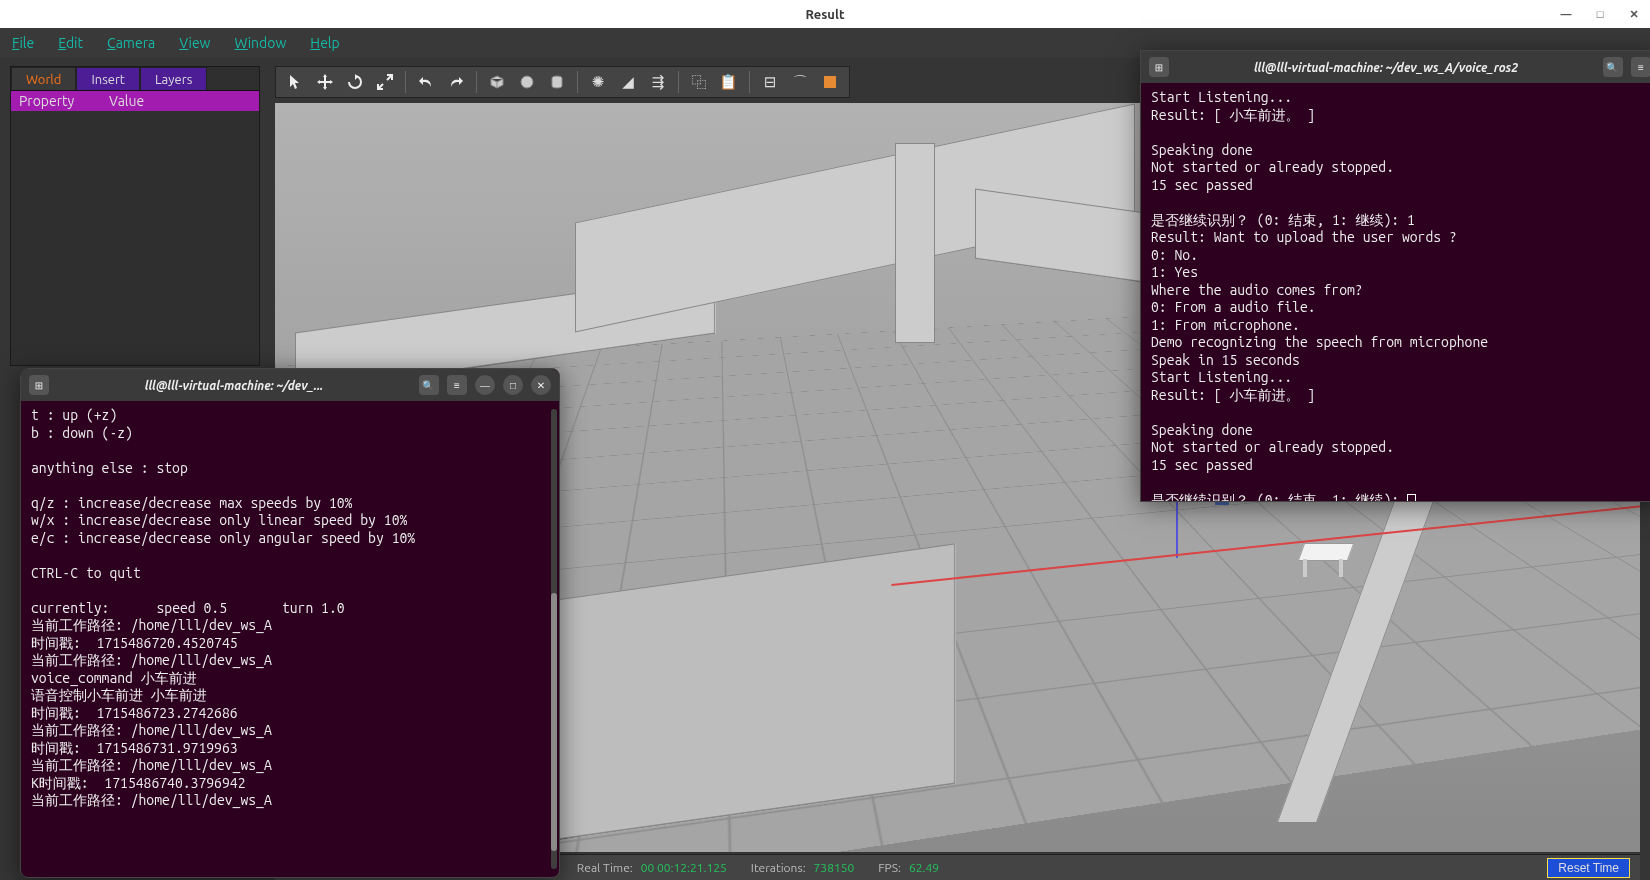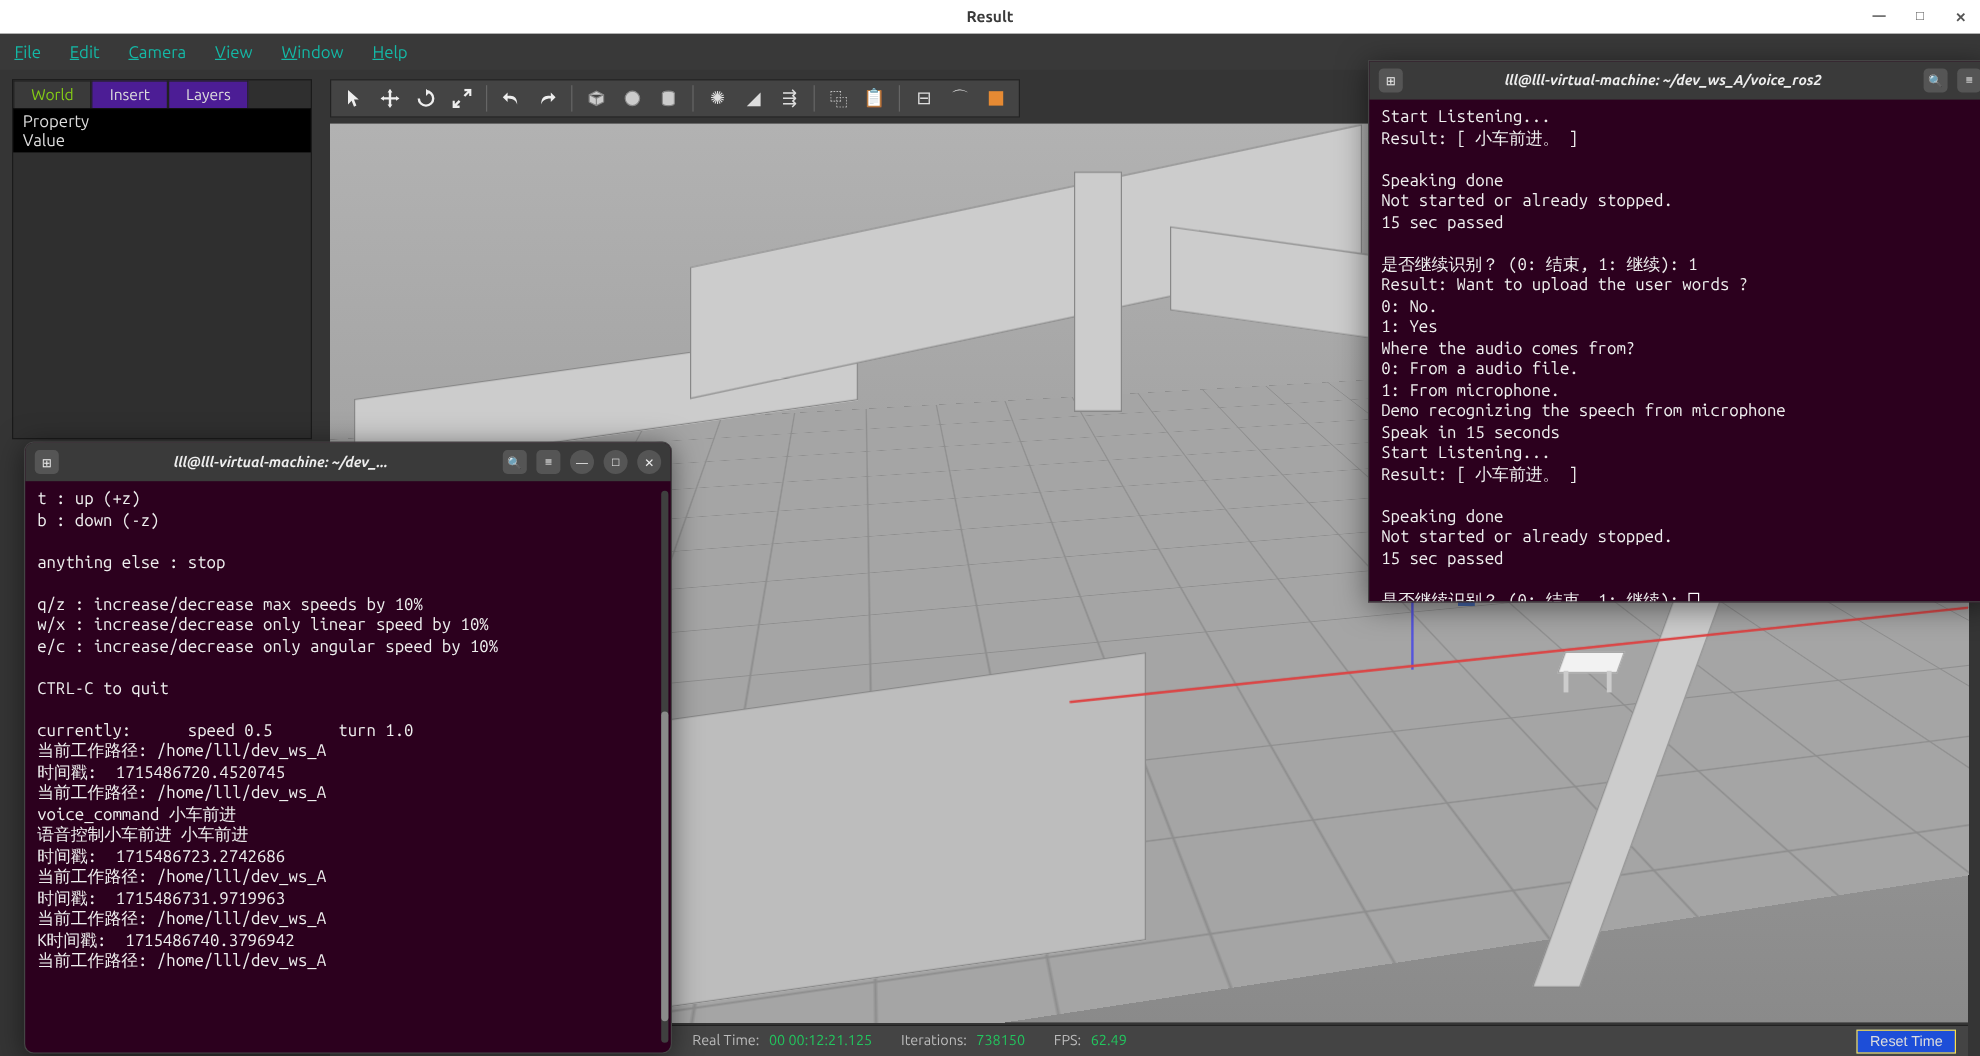--- a/index.html
+++ b/index.html
@@ -15,25 +15,25 @@
 .menubar span { cursor: pointer; }
 .menubar span u { text-decoration: underline; }
 
 
 .main-area { position: absolute; top: 58px; left: 0; right: 0; bottom: 0; background: #353535; }
 
 
 .left-panel { position: absolute; left: 10px; top: 8px; width: 250px; height: 300px; background: #2f2f2f; border: 1px solid #1a1a1a; display: flex; flex-direction: column; }
 .tabs { display: flex; }
 .tab { background: #4c1d95; color: #ddd; padding: 4px 14px; font-size: 13px; border: 1px solid #222; border-bottom: none; cursor: pointer; }
-.tab.active { background: #3a3a3a; color: #84cc16; }
+.tab.active { background: #3a3a3a; color: #f97316; }
 .tree { flex: 1; background: #3a3a3a; padding: 6px 10px; color: #d5d5d5; font-size: 13px; line-height: 1.45; }
 .tree .indent { padding-left: 16px; }
 .tree .arrow::before { content: "▸"; font-size: 10px; margin-right: 5px; color: #aaa; }
-.prop-header { background: #000000; display: flex; color: #ddd; font-size: 14px; padding: 2px 8px; border-top: 1px solid #111; flex-direction: column; }
+.prop-header { background: #a21caf; display: flex; color: #ddd; font-size: 14px; padding: 2px 8px; border-top: 1px solid #111; }
 .prop-header div:first-child { width: 90px; }
 
 
 .toolbar { position: absolute; left: 275px; top: 8px; height: 32px; background: #444; border: 1px solid #222; display: flex; align-items: center; padding: 0 6px; gap: 4px; }
 .tb-btn { width: 26px; height: 26px; display: flex; align-items: center; justify-content: center; color: #ddd; font-size: 15px; cursor: pointer; }
 .tb-sep { width: 1px; height: 22px; background: #666; margin: 0 3px; }
 
 
 .viewport { position: absolute; left: 275px; top: 45px; right: 10px; bottom: 28px; background: linear-gradient(180deg, #b2b2b2 0%, #8a8a8a 100%); overflow: hidden; }
 .floor { position: absolute; inset: 0; background:

